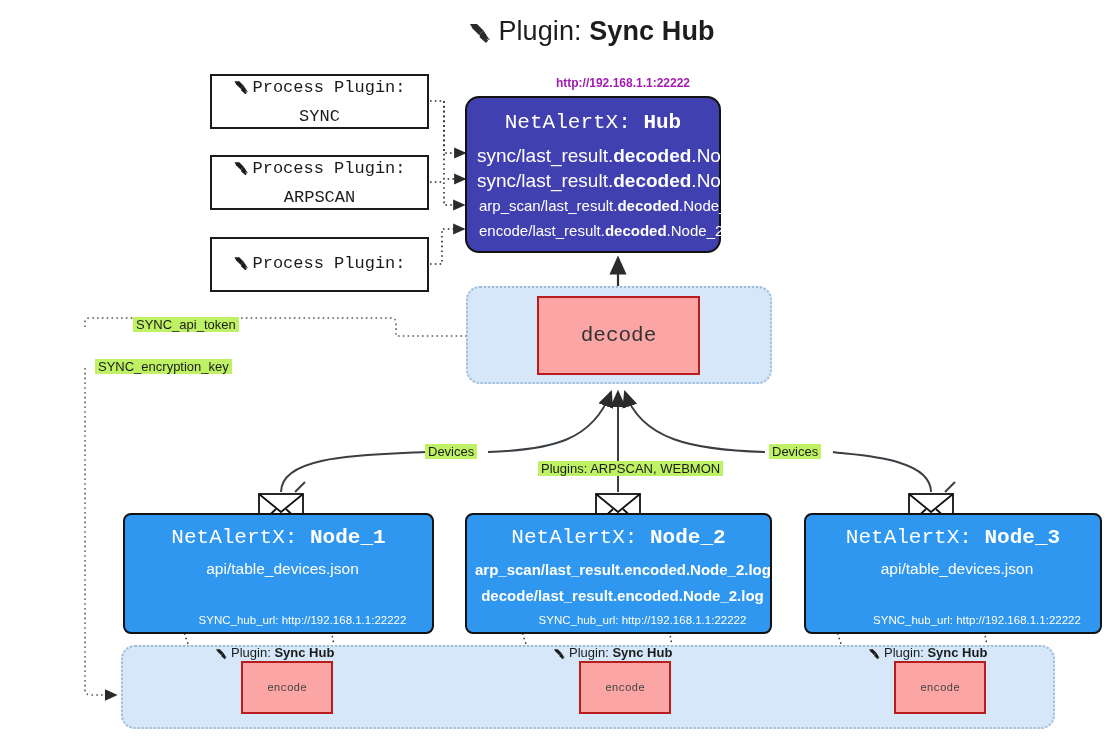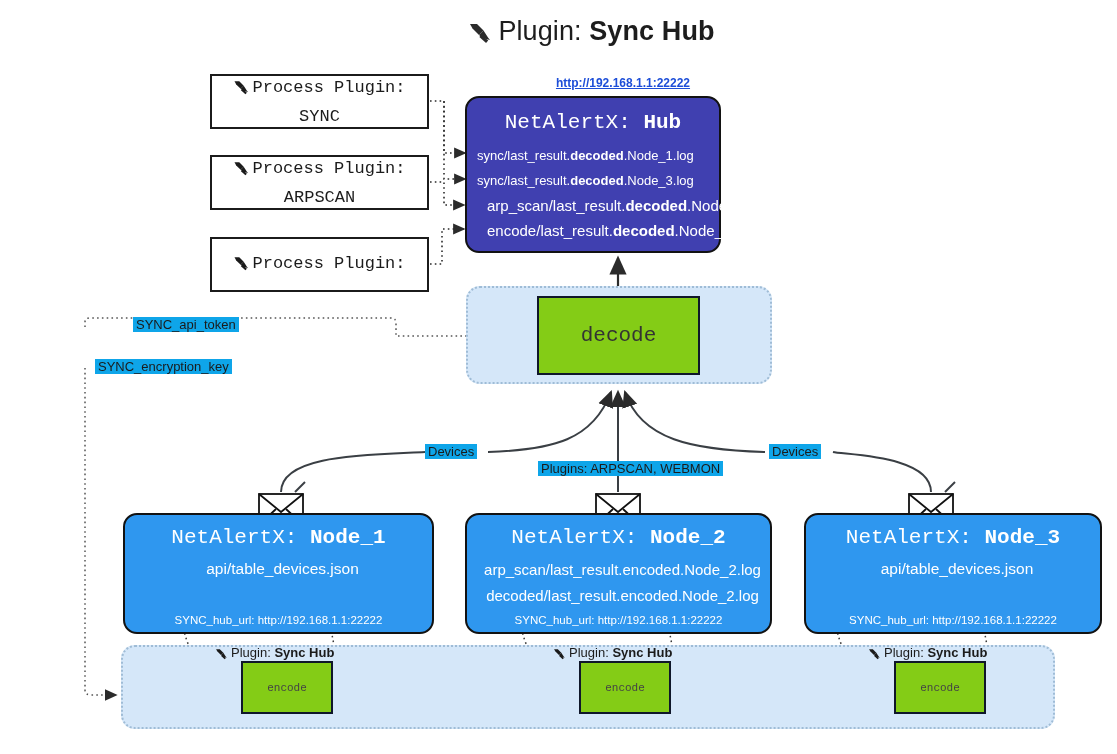--- a/index.html
+++ b/index.html
@@ -18,65 +18,65 @@
   
   .pbox{border:2px solid #1b1b1b;background:#fff;width:219px;height:55px;
         font-family:"Liberation Mono","DejaVu Sans Mono",monospace;
         font-size:17px;line-height:26px;text-align:center;padding-top:2px;
         display:flex;flex-direction:column;justify-content:center;}
   .pbox .l1{white-space:nowrap;}
   .pbox .plug{display:inline-block;vertical-align:-3px;margin-right:1px;}
 
   
   #hub-url{position:absolute;left:430px;top:76px;width:320px;text-align:center;
-           font-size:12px;font-weight:bold;color:#1d4ed8;text-decoration:underline;}
+           font-size:12px;font-weight:bold;color:#a21caf;}
   #hub{left:432px;top:96px;width:256px;height:157px;background:#4040b0;
        border:2.5px solid #121212;border-radius:14px;color:#fff;}
   #hub .hub-title{font-family:"Liberation Mono","DejaVu Sans Mono",monospace;
        font-size:21px;text-align:center;margin-top:13px;}
   #hub .hub-title b{font-weight:bold;}
   #hub ul{list-style:none;margin:9px 0 0 0;padding:0;}
-  #hub li{font-size:13px;line-height:25px;padding-left:10px;white-space:nowrap;}
+  #hub li{font-size:19px;line-height:25px;padding-left:10px;white-space:nowrap;}
   #hub li b{font-weight:bold;}
-  #hub li.wide{padding-left:20px;font-size:15px;}
+  #hub li.wide{padding-left:12px;font-size:15px;}
 
   
   .band{background:#d5e7f9;border:2px dotted #9fbcd6;border-radius:14px;}
   #decode-band{left:433px;top:286px;width:306px;height:98px;}
   #bottom-band{left:88px;top:645px;width:934px;height:84px;}
 
   
-  .wbox{background:#84cc16;border:2px solid #0f172a;
+  .wbox{background:#fca5a5;border:2px solid #b91c1c;
         font-family:"Liberation Mono","DejaVu Sans Mono",monospace;
         display:flex;align-items:center;justify-content:center;}
   #decode{left:504px;top:296px;width:163px;height:79px;font-size:21px;color:#333;}
   .encode{width:92px;height:53px;font-size:11px;color:#444;top:661px;}
   #encode1{left:208px;} #encode2{left:546px;} #encode3{left:861px;}
 
   .plugin-tag{position:absolute;font-size:13px;color:#1b1b1b;white-space:nowrap;top:645px;}
   .plugin-tag b{font-weight:bold;}
   .plugin-tag .plug{display:inline-block;vertical-align:-3px;margin-right:2px;}
   #ptag1{left:182px;} #ptag2{left:520px;} #ptag3{left:835px;}
 
   
-  .nbox{background:#2f97ef;border:2.5px solid #121212;border-radius:14px;
+  .nbox{background:#2f97ef;border:2.5px solid #121212;border-radius:8px;
         color:#fff;top:513px;height:121px;}
   #node1{left:90px;width:311px;}
   #node2{left:432px;width:307px;}
   #node3{left:771px;width:298px;}
   .nbox .n-title{font-family:"Liberation Mono","DejaVu Sans Mono",monospace;
         font-size:21px;text-align:center;margin-top:11px;white-space:nowrap;}
   .nbox .n-title b{font-weight:bold;}
   .nbox .n-line{font-size:15.5px;text-align:center;margin-top:11px;white-space:nowrap;padding-left:8px;}
-  #node2 .n-line{font-size:15px;margin-top:8px;line-height:26px;}
+  #node2 .n-line{font-size:15px;margin-top:8px;line-height:26px;font-weight:bold;}
   .nbox .n-foot{position:absolute;bottom:6px;left:0;width:100%;text-align:center;
-        font-size:11.5px;white-space:nowrap;}
-
-  
-  .elabel{position:absolute;font-size:13px;color:#1b1b1b;background:#0ea5e9;
+        font-size:11.5px;white-space:nowrap;padding-left:24px;}
+
+  
+  .elabel{position:absolute;font-size:13px;color:#1b1b1b;background:#bef264;
           white-space:nowrap;padding:0 3px;}
   #lab-devices-l{left:392px;top:444px;}
   #lab-devices-r{left:736px;top:444px;}
   #lab-plugins{left:505px;top:461px;}
   #lab-token{left:100px;top:317px;}
   #lab-enckey{left:62px;top:359px;}
 </style>
 </head>
 <body>
 
@@ -247,21 +247,21 @@
     <div class="n-line">api/table_devices.json</div>
     <div class="n-foot">SYNC_hub_url: http://192.168.1.1:22222</div>
   </div>
 
   <div class="node nbox" id="node2">
     <div class="n-title">
       <span>NetAlertX:</span>
       <b>Node_2</b>
     </div>
     <div class="n-line">arp_scan/last_result.encoded.Node_2.log</div>
-    <div class="n-line" style="margin-top:0">decoded/last_result.encoded.Node_2.log</div>
+    <div class="n-line" style="margin-top:0">decode/last_result.encoded.Node_2.log</div>
     <div class="n-foot">SYNC_hub_url: http://192.168.1.1:22222</div>
   </div>
 
   <div class="node nbox" id="node3">
     <div class="n-title">
       <span>NetAlertX:</span>
       <b>Node_3</b>
     </div>
     <div class="n-line">api/table_devices.json</div>
     <div class="n-foot">SYNC_hub_url: http://192.168.1.1:22222</div>

